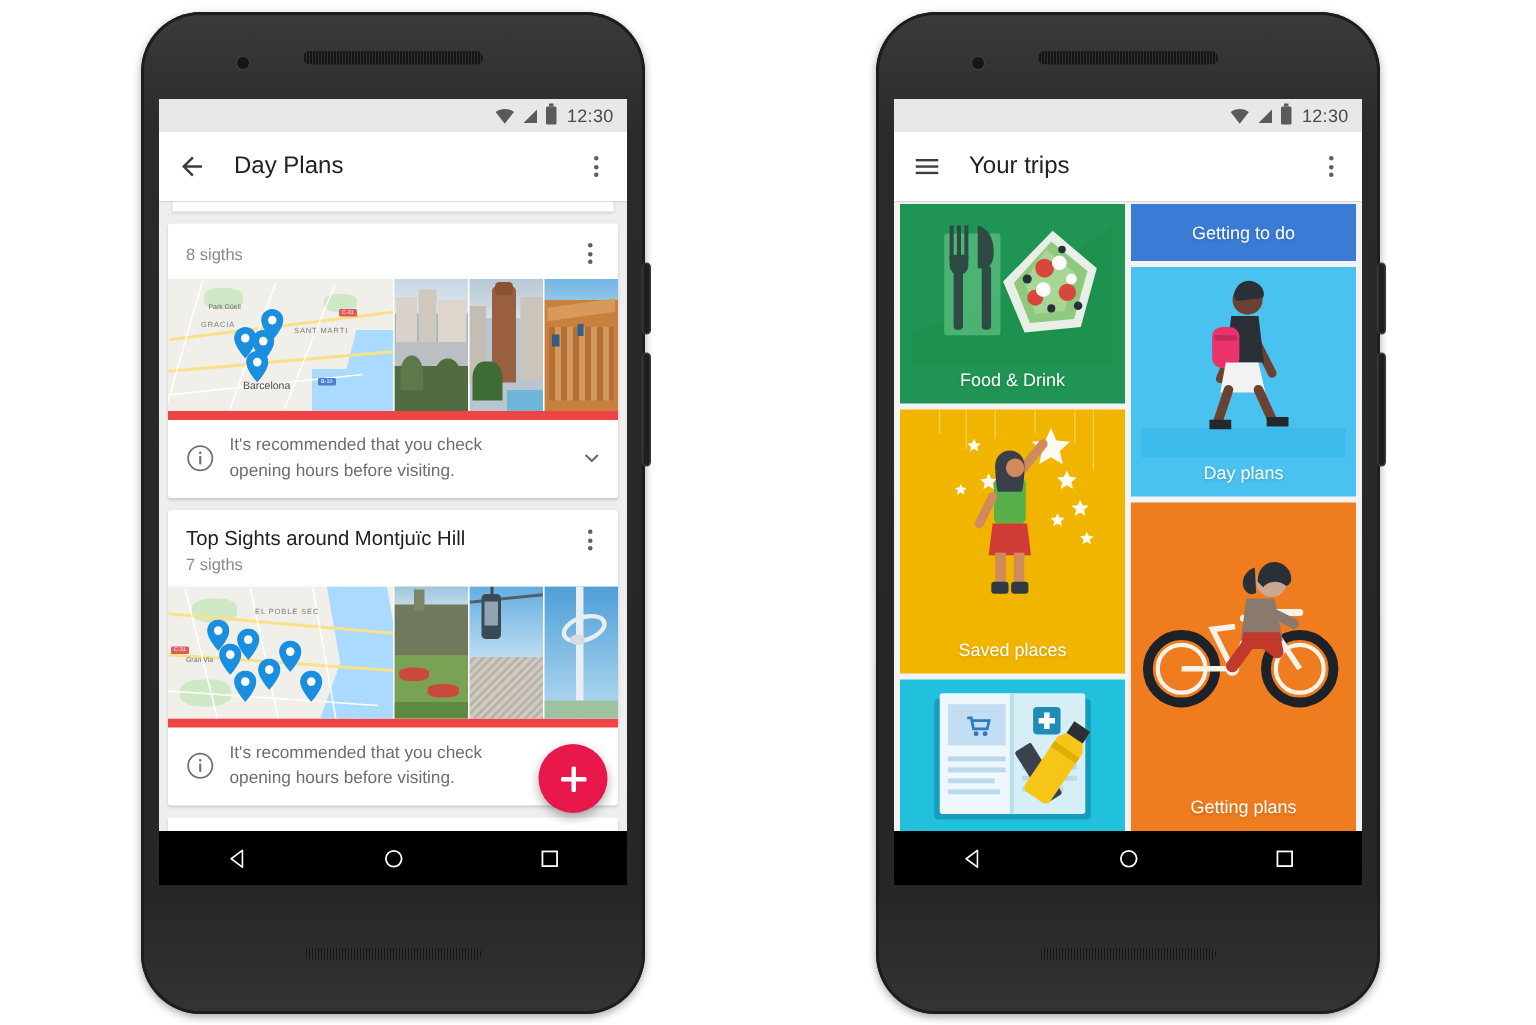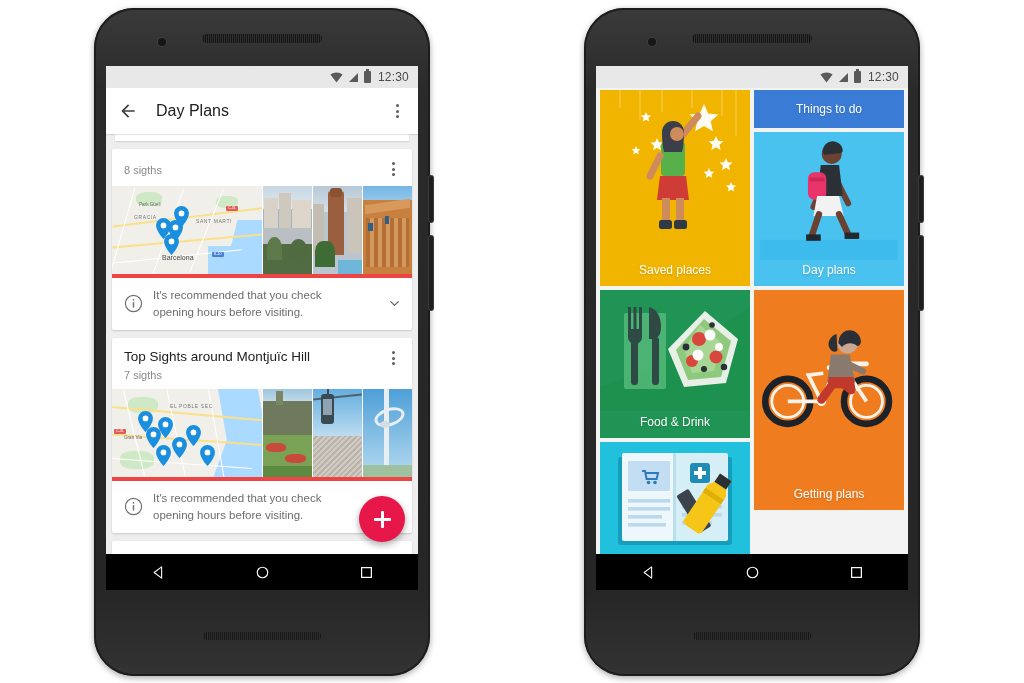--- a/index.html
+++ b/index.html
@@ -76,21 +76,21 @@
   .card-head{display:flex;align-items:flex-start;padding:11px 10px 8px 12px;}
   .card-head .txt{flex:1;}
   .card-title{font-size:13.5px;color:#202020;line-height:1.15;}
   .card-sub{font-size:11px;color:#8a8a8a;margin-top:4px;}
   .thumbs{display:flex;height:88px;}
   .thumb{flex:0 0 auto;height:100%;position:relative;overflow:hidden;}
   .thumb.map{flex:0 0 50%;}
   .thumb.ph{flex:1 1 0;border-left:1px solid #fff;}
 
   .info-row{display:flex;align-items:center;padding:9px 10px 10px 12px;gap:10px;
-            border-top:4px solid #ef4444;}
+            border-top:6px solid #ef4444;}
   .info-ico{width:19px;height:19px;flex:0 0 auto;}
   .info-txt{flex:1;font-size:11.5px;color:#6d6d6d;line-height:1.45;}
   .chev{width:15px;height:15px;flex:0 0 auto;}
 
   .last-card{background:#fff;border-radius:2px;margin-top:8px;padding:12px 10px 14px 12px;
              box-shadow:0 1px 2px rgba(0,0,0,.16);display:flex;align-items:center;}
 
   .fab{position:absolute;right:13px;bottom:12px;width:46px;height:46px;border-radius:50%;
        background:#e8174a;display:flex;align-items:center;justify-content:center;
        box-shadow:0 3px 7px rgba(0,0,0,.33);z-index:20;}
@@ -438,61 +438,39 @@
         <svg class="ico-wifi" viewBox="0 0 13 11">
           <path d="M6.5 10.5 0.4 2.6C2.1 1.3 4.2 0.6 6.5 0.6s4.4 0.7 6.1 2L6.5 10.5z" fill="#5a5a5a"></path>
         </svg>
         <svg class="ico-sig" viewBox="0 0 11 11">
           <path d="M10 1 10 10 1 10z" fill="#5a5a5a"></path>
         </svg>
         <div class="ico-bat"></div>
         <div class="sb-time">12:30</div>
       </div>
 
+      <div class="appbar">
+        <svg class="nav-icon" viewBox="0 0 24 24">
+          <rect x="3" y="6" width="18" height="1.9" fill="#3c3c3c"></rect>
+          <rect x="3" y="11.1" width="18" height="1.9" fill="#3c3c3c"></rect>
+          <rect x="3" y="16.2" width="18" height="1.9" fill="#3c3c3c"></rect>
+        </svg>
+        <div class="title">Your trips</div>
+        <div class="spacer"></div>
+        <div class="kebab">
+            <i></i>
+            <i></i>
+            <i></i>
+          </div>
+      </div>
 
       <div class="content">
         <div class="tiles">
 
           <div class="col">
-
-            <div class="tile t-saved">
-              <div class="art">
-                <svg viewBox="0 0 150 170" preserveAspectRatio="xMidYMid meet">
-                  <g fill="#fff" opacity=".95">
-                    <path d="M104 14l4.2 9.4 10.2 1-7.7 6.9 2.2 10-8.9-5.3-8.9 5.3 2.2-10-7.7-6.9 10.2-1z"></path>
-                    <path d="M76 34l2.7 6 6.5.6-4.9 4.4 1.4 6.4-5.7-3.4-5.7 3.4 1.4-6.4-4.9-4.4 6.5-.6z"></path>
-                    <path d="M116 46l2.2 4.8 5.2.5-3.9 3.5 1.1 5.1-4.6-2.7-4.6 2.7 1.1-5.1-3.9-3.5 5.2-.5z"></path>
-                    <path d="M57 48l1.9 4.2 4.6.4-3.5 3.1 1 4.5-4-2.4-4 2.4 1-4.5-3.5-3.1 4.6-.4z"></path>
-                    <path d="M126 68l1.9 4.2 4.6.4-3.5 3.1 1 4.5-4-2.4-4 2.4 1-4.5-3.5-3.1 4.6-.4z"></path>
-                    <path d="M109 78l1.6 3.5 3.8.3-2.9 2.6.8 3.7-3.3-2-3.3 2 .8-3.7-2.9-2.6 3.8-.3z"></path>
-                    <path d="M131 92l1.5 3.3 3.6.3-2.7 2.5.8 3.5-3.2-1.9-3.2 1.9.8-3.5-2.7-2.5 3.6-.3z"></path>
-                    <path d="M46 22l1.5 3.3 3.6.3-2.7 2.5.8 3.5-3.2-1.9-3.2 1.9.8-3.5-2.7-2.5 3.6-.3z"></path>
-                    <path d="M36 56l1.3 2.9 3.2.3-2.4 2.1.7 3.1-2.8-1.7-2.8 1.7.7-3.1-2.4-2.1 3.2-.3z"></path>
-                  </g>
-                  <g stroke="#fff" stroke-width="1" opacity=".35">
-                    <path d="M40 0v30M62 0v22M92 0v18M122 0v26M136 0v46M20 0v18"></path>
-                  </g>
-
-                  <g>
-                    <path d="M72 58 L98 26" stroke="#cf8b5c" stroke-width="7" stroke-linecap="round"></path>
-                    <rect x="61" y="52" width="24" height="34" rx="4" fill="#57b04a"></rect>
-                    <path d="M60 86h26l3 24H57z" fill="#cf3b35"></path>
-                    <rect x="62" y="108" width="8" height="24" fill="#cf8b5c"></rect>
-                    <rect x="76" y="108" width="8" height="24" fill="#cf8b5c"></rect>
-                    <rect x="59" y="130" width="13" height="9" rx="2.5" fill="#2f3a45"></rect>
-                    <rect x="74" y="130" width="13" height="9" rx="2.5" fill="#2f3a45"></rect>
-                    <path d="M60 66 L50 86" stroke="#cf8b5c" stroke-width="7" stroke-linecap="round"></path>
-                    <circle cx="73" cy="42" r="11" fill="#3a3f4a"></circle>
-                    <path d="M62 42c0 14 2 20 2 20h18s2-6 2-20z" fill="#3a3f4a"></path>
-                    <circle cx="77" cy="44" r="7" fill="#cf8b5c"></circle>
-                  </g>
-                </svg>
-              </div>
-              <div class="lbl">Saved places</div>
-            </div>
 
             <div class="tile t-food">
               <div class="art">
                 <svg viewBox="0 0 150 120" preserveAspectRatio="xMidYMid meet">
                   <path d="M0 96C44 84 92 56 150 16V120H0z" fill="#199049" opacity=".55"></path>
                   <rect x="24" y="22" width="42" height="76" rx="2" fill="#5bbd7e" opacity=".75"></rect>
                   <g fill="#2f4a44">
                     <rect x="31" y="46" width="7" height="48" rx="3"></rect>
                     <path d="M28 16h3v26h-3zM33.5 16h3v26h-3zM39 16h3v26h-3z"></path>
                     <path d="M28 38h14v8a7 7 0 0 1-14 0z"></path>
@@ -510,20 +488,56 @@
                     <circle cx="98" cy="64" r="5.5" fill="#fdfdfd"></circle>
                     <circle cx="119" cy="56" r="4" fill="#fdfdfd"></circle>
                     <circle cx="86" cy="56" r="3.4" fill="#28303a"></circle>
                     <circle cx="124" cy="76" r="3.2" fill="#28303a"></circle>
                     <circle cx="104" cy="78" r="3" fill="#28303a"></circle>
                     <circle cx="112" cy="34" r="2.8" fill="#28303a"></circle>
                   </g>
                 </svg>
               </div>
               <div class="lbl">Food &amp; Drink</div>
+            </div>
+
+            <div class="tile t-saved">
+              <div class="art">
+                <svg viewBox="0 0 150 170" preserveAspectRatio="xMidYMid meet">
+                  <g fill="#fff" opacity=".95">
+                    <path d="M104 14l4.2 9.4 10.2 1-7.7 6.9 2.2 10-8.9-5.3-8.9 5.3 2.2-10-7.7-6.9 10.2-1z"></path>
+                    <path d="M76 34l2.7 6 6.5.6-4.9 4.4 1.4 6.4-5.7-3.4-5.7 3.4 1.4-6.4-4.9-4.4 6.5-.6z"></path>
+                    <path d="M116 46l2.2 4.8 5.2.5-3.9 3.5 1.1 5.1-4.6-2.7-4.6 2.7 1.1-5.1-3.9-3.5 5.2-.5z"></path>
+                    <path d="M57 48l1.9 4.2 4.6.4-3.5 3.1 1 4.5-4-2.4-4 2.4 1-4.5-3.5-3.1 4.6-.4z"></path>
+                    <path d="M126 68l1.9 4.2 4.6.4-3.5 3.1 1 4.5-4-2.4-4 2.4 1-4.5-3.5-3.1 4.6-.4z"></path>
+                    <path d="M109 78l1.6 3.5 3.8.3-2.9 2.6.8 3.7-3.3-2-3.3 2 .8-3.7-2.9-2.6 3.8-.3z"></path>
+                    <path d="M131 92l1.5 3.3 3.6.3-2.7 2.5.8 3.5-3.2-1.9-3.2 1.9.8-3.5-2.7-2.5 3.6-.3z"></path>
+                    <path d="M46 22l1.5 3.3 3.6.3-2.7 2.5.8 3.5-3.2-1.9-3.2 1.9.8-3.5-2.7-2.5 3.6-.3z"></path>
+                    <path d="M36 56l1.3 2.9 3.2.3-2.4 2.1.7 3.1-2.8-1.7-2.8 1.7.7-3.1-2.4-2.1 3.2-.3z"></path>
+                  </g>
+                  <g stroke="#fff" stroke-width="1" opacity=".35">
+                    <path d="M40 0v30M62 0v22M92 0v18M122 0v26M136 0v46M20 0v18"></path>
+                  </g>
+
+                  <g>
+                    <path d="M72 58 L98 26" stroke="#cf8b5c" stroke-width="7" stroke-linecap="round"></path>
+                    <rect x="61" y="52" width="24" height="34" rx="4" fill="#57b04a"></rect>
+                    <path d="M60 86h26l3 24H57z" fill="#cf3b35"></path>
+                    <rect x="62" y="108" width="8" height="24" fill="#cf8b5c"></rect>
+                    <rect x="76" y="108" width="8" height="24" fill="#cf8b5c"></rect>
+                    <rect x="59" y="130" width="13" height="9" rx="2.5" fill="#2f3a45"></rect>
+                    <rect x="74" y="130" width="13" height="9" rx="2.5" fill="#2f3a45"></rect>
+                    <path d="M60 66 L50 86" stroke="#cf8b5c" stroke-width="7" stroke-linecap="round"></path>
+                    <circle cx="73" cy="42" r="11" fill="#3a3f4a"></circle>
+                    <path d="M62 42c0 14 2 20 2 20h18s2-6 2-20z" fill="#3a3f4a"></path>
+                    <circle cx="77" cy="44" r="7" fill="#cf8b5c"></circle>
+                  </g>
+                </svg>
+              </div>
+              <div class="lbl">Saved places</div>
             </div>
 
             <div class="tile t-book">
               <div class="art" style="bottom:0;">
                 <svg viewBox="0 0 150 110" preserveAspectRatio="xMidYMid meet">
                   <g>
                     <rect x="18" y="14" width="114" height="88" rx="3" fill="#169dbb"></rect>
                     <rect x="22" y="10" width="54" height="88" rx="2" fill="#eef7fb"></rect>
                     <rect x="74" y="10" width="54" height="88" rx="2" fill="#d6eef6"></rect>
                     <rect x="73" y="10" width="3" height="88" fill="#b9dfec"></rect>
@@ -555,21 +569,21 @@
                   </g>
                 </svg>
               </div>
               <div class="lbl"></div>
             </div>
           </div>
 
           <div class="col">
 
             <div class="tile t-things">
-              <div class="lbl">Things to do</div>
+              <div class="lbl">Getting to do</div>
             </div>
 
             <div class="tile t-day">
               <div class="art">
                 <svg viewBox="0 0 150 140" preserveAspectRatio="xMidYMid meet">
                   <rect x="0" y="118" width="150" height="22" fill="#2fb3e8" opacity=".5"></rect>
                   <g>
                     <path d="M70 54 L58 82" stroke="#6b4232" stroke-width="6.5" stroke-linecap="round"></path>
                     <path d="M84 54 L96 78" stroke="#6b4232" stroke-width="6.5" stroke-linecap="round"></path>
                     <path d="M66 36h20l4 34H62z" fill="#2b2f36"></path>

